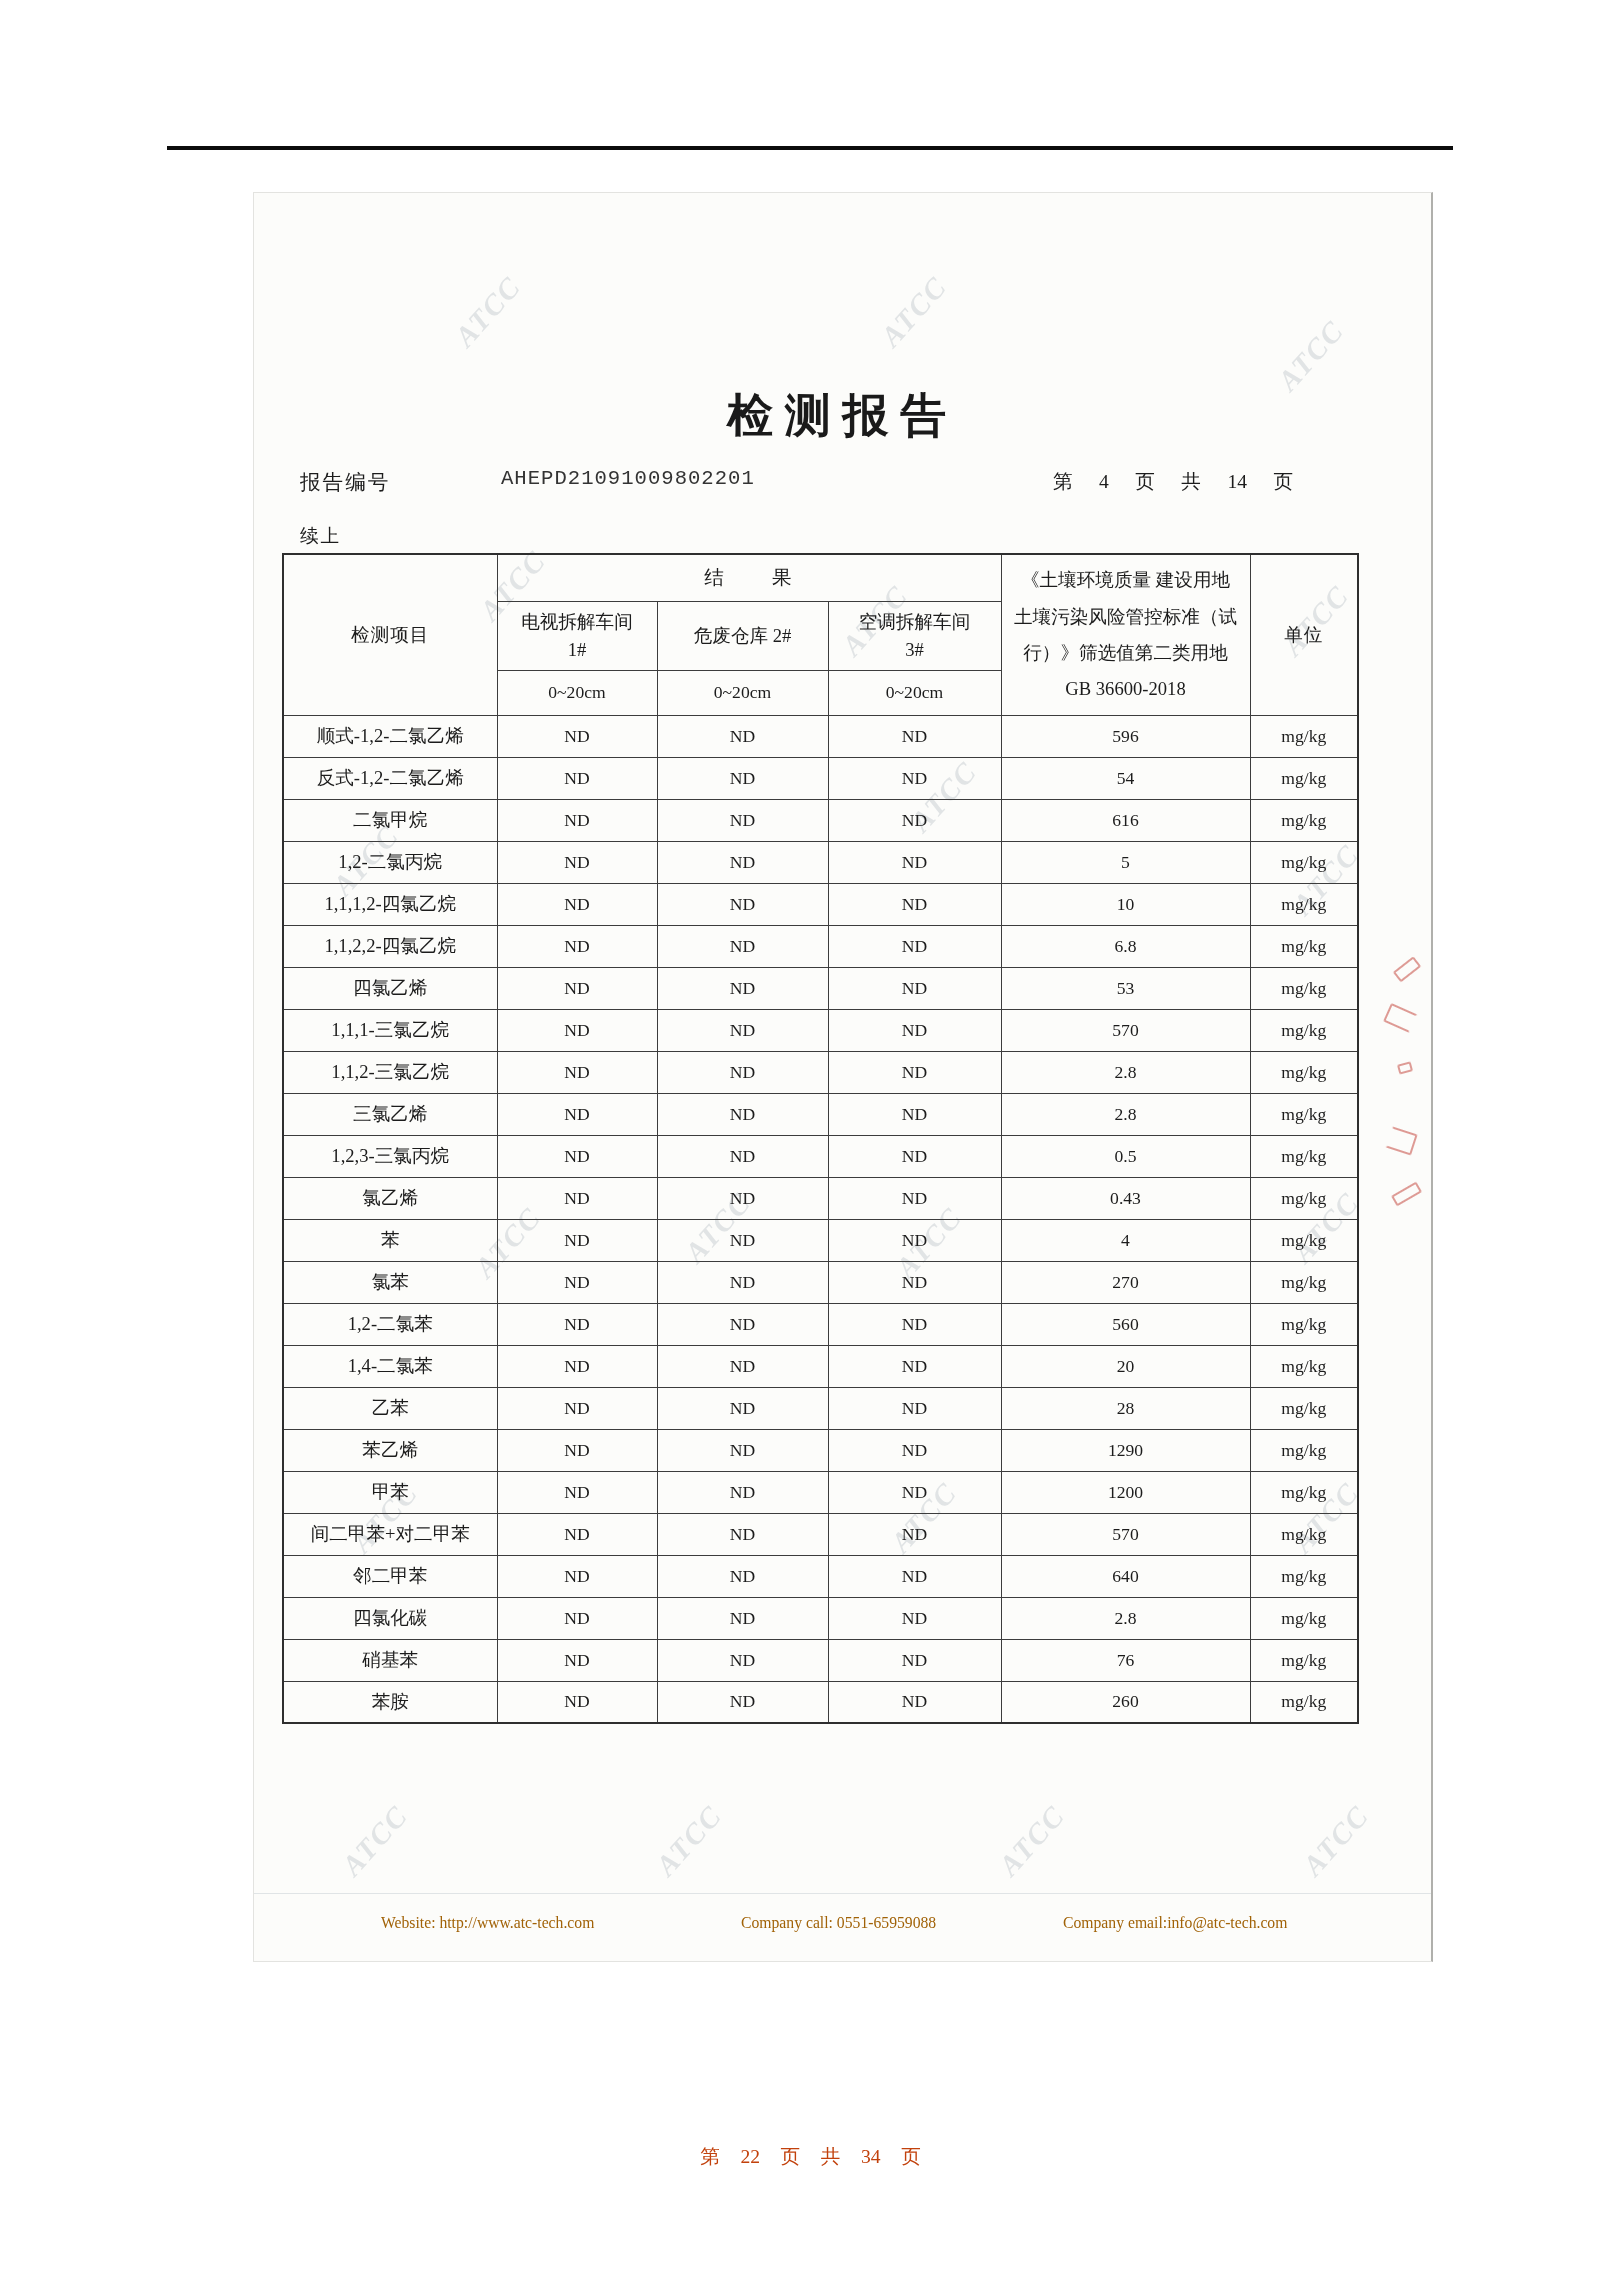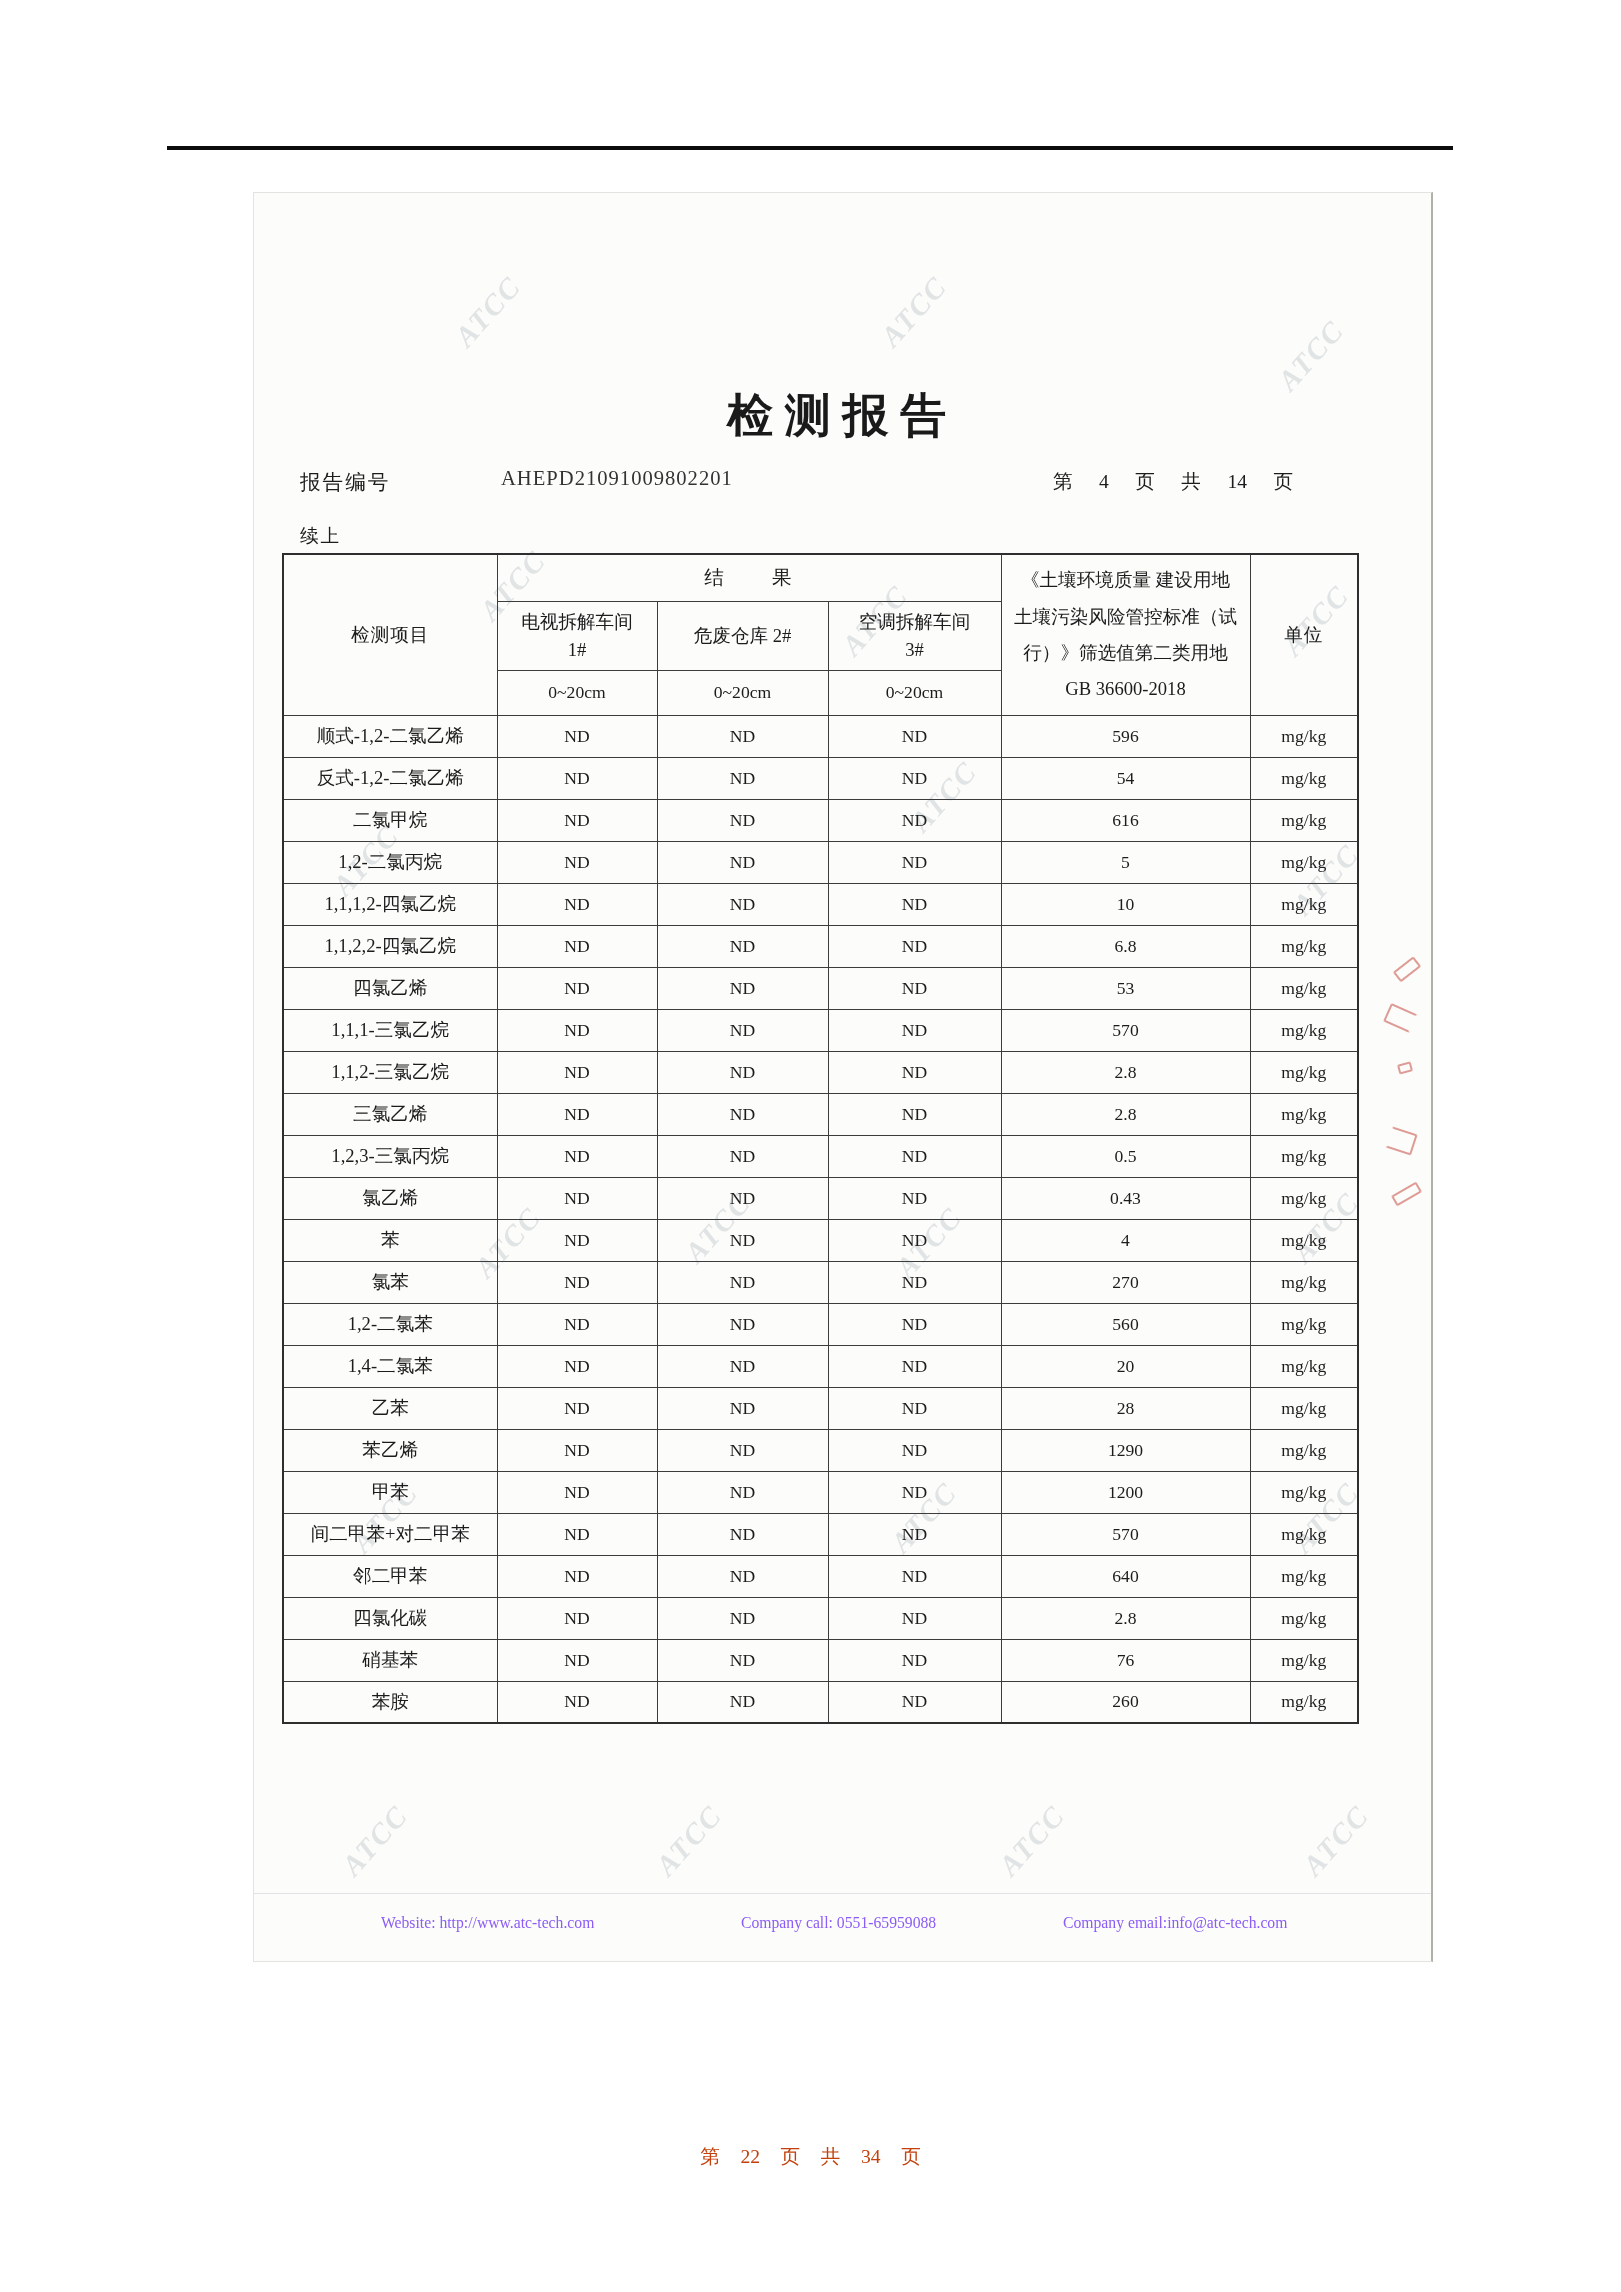--- a/index.html
+++ b/index.html
@@ -32,21 +32,21 @@
   .bracket-left .bar { align-self:flex-start; width:39px; }
   .bracket-right .bar { align-self:flex-end; width:39px; }
   .wordmark { margin-top:8.8px; font-size:24.5px; letter-spacing:2.9px; color:#9cb8da;
     font-family:"Liberation Sans","DejaVu Sans",sans-serif; white-space:nowrap; }
 
   
   .report-title { position:absolute; left:0; top:192px; width:100%; text-align:center;
     font-size:46px; font-weight:700; letter-spacing:11.8px; color:#1a1a1a; }
   .report-no-label { position:absolute; left:46px; top:275px; font-size:20.6px; letter-spacing:2px; }
   .report-no-value { position:absolute; left:247px; top:274px; font-size:20.6px; color:#333;
-    font-family:Liberation Serif, serif; letter-spacing:1px;text-align:center; }
+    font-family:Liberation Mono, monospace; letter-spacing:1px;text-align:center; }
   .page-indicator { position:absolute; left:799px; top:275px; font-size:19.6px; word-spacing:1.1em; }
   .continued { position:absolute; left:46px; top:330px; font-size:18.6px; letter-spacing:2px; }
 
   
   .results-table { position:absolute; left:28px; top:360px; width:1074px;
     border-collapse:collapse; table-layout:fixed; }
   .results-table td, .results-table th { border:1.5px solid #3c3c3c; text-align:center;
     vertical-align:middle; font-weight:normal; background:transparent; }
   .results-table { border:2px solid #2e2e2e; }
   .row-a { height:47px; }
@@ -68,21 +68,21 @@
     filter:blur(0.6px); border-radius:2px; }
   .stamp i:nth-child(1){ left:13.7px; top:5.9px;  width:25.5px; height:12.7px; transform:rotate(-38deg); }
   .stamp i:nth-child(2){ left:5.9px;  top:51px; width:29px; height:19.6px; transform:rotate(24deg); border-right-color:transparent; }
   .stamp i:nth-child(3){ left:17.6px; top:106px; width:13.7px; height:9.8px; transform:rotate(-15deg); }
   .stamp i:nth-child(4){ left:7.8px;  top:173px; width:27.4px; height:21.6px; transform:rotate(18deg); border-left-color:transparent; }
   .stamp i:nth-child(5){ left:11.8px; top:231px; width:29px; height:11.8px; transform:rotate(-30deg); }
 
   
   .scan-footer-rule { position:absolute; left:0; top:1700px; width:100%; height:1px; background:#e0e4e6; }
   .scan-footer { position:absolute; left:0; top:1721px; width:100%; height:25.5px;
-    color:#8b5cf6; font-size:15.7px; }
+    color:#a16207; font-size:15.7px; }
   .scan-footer span { position:absolute; white-space:nowrap; }
   .sf-website { left:127px; }
   .sf-call { left:487px; }
   .sf-email { left:809px; }
 
   
   .doc-footer { position:absolute; left:0; top:2143px; width:100%; text-align:center;
     font-size:19.6px; color:#c2410c; word-spacing:.8em; }
 </style>
 </head>

